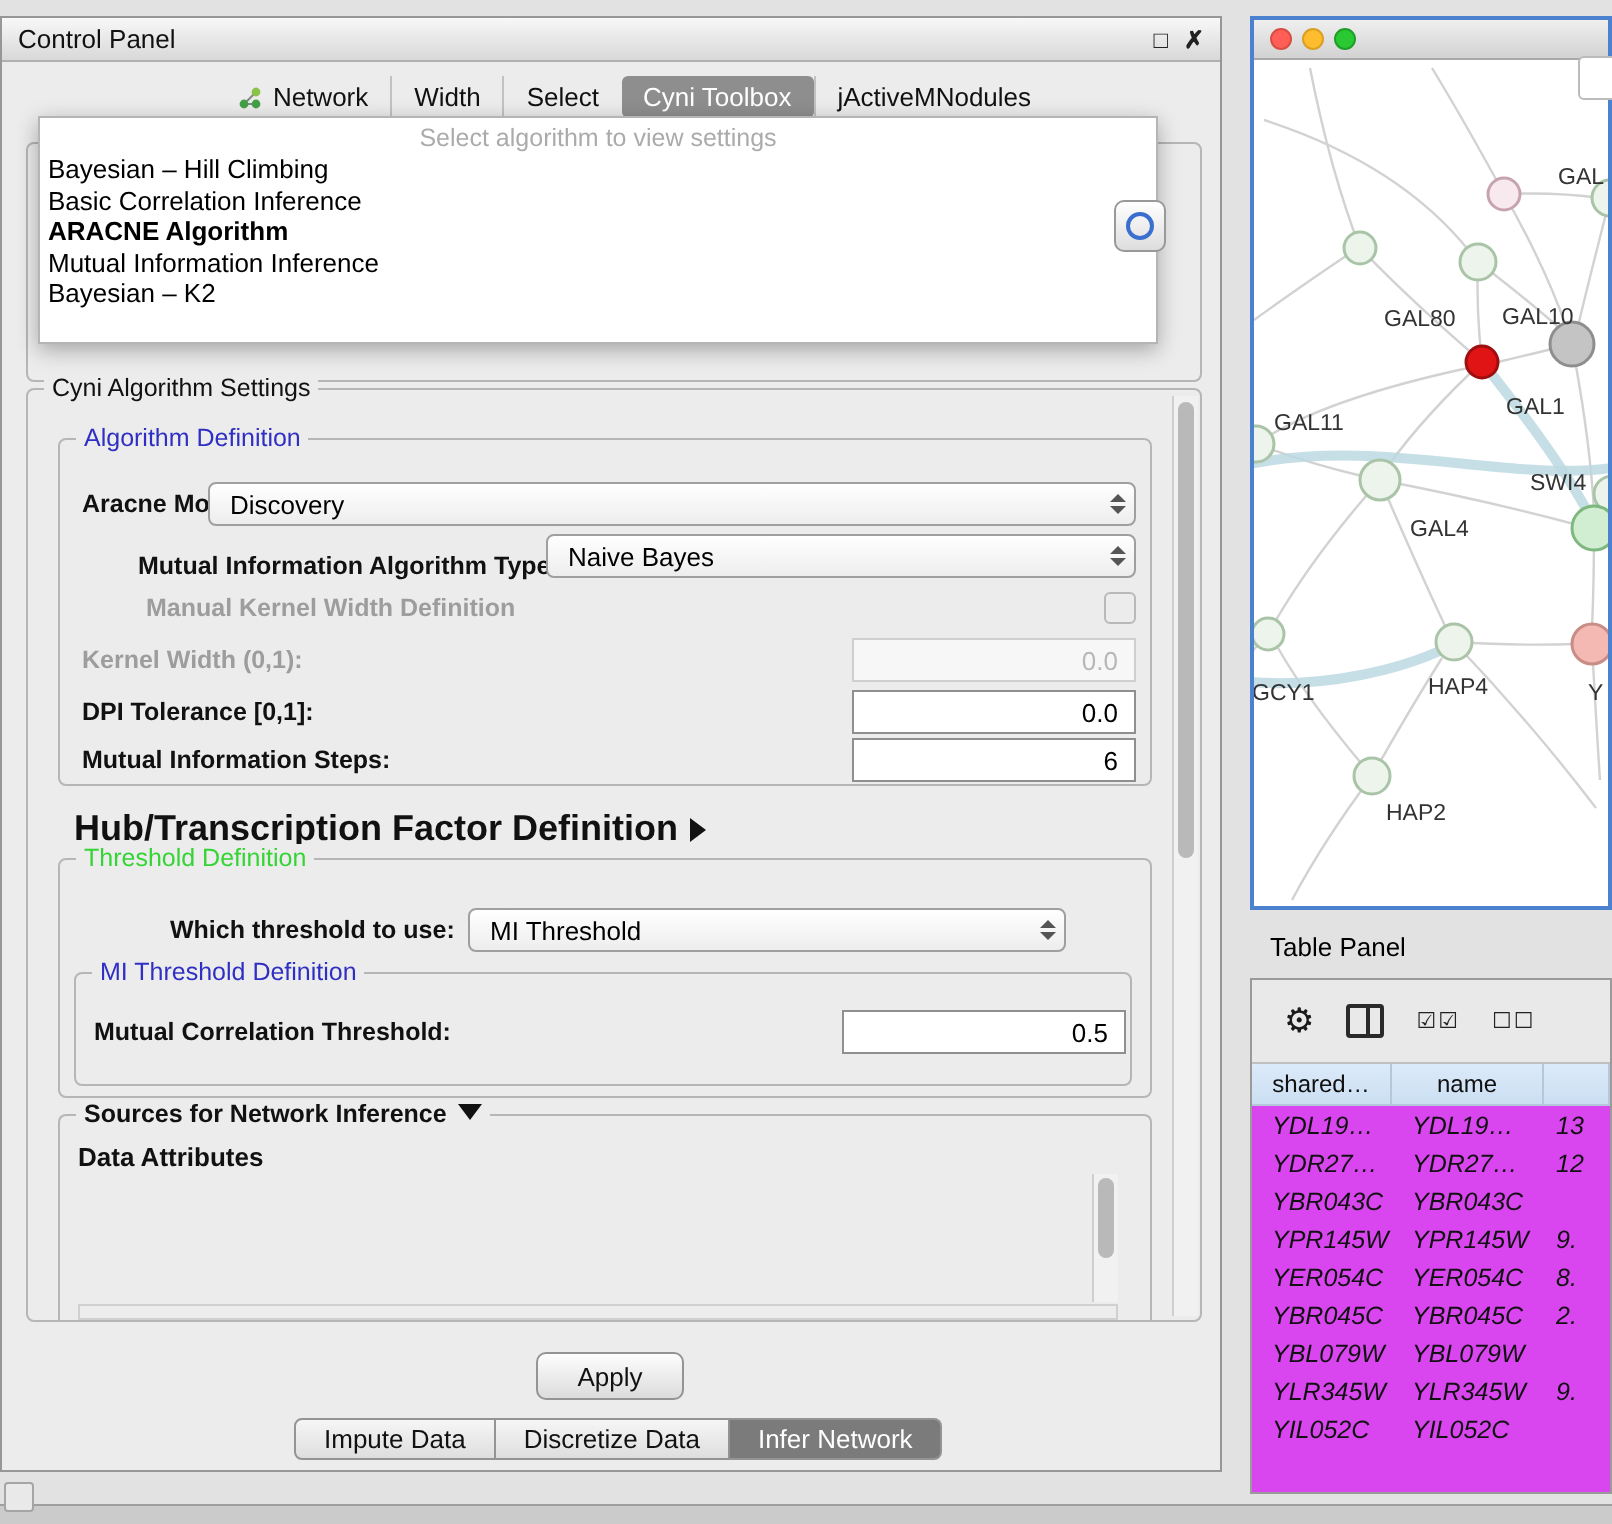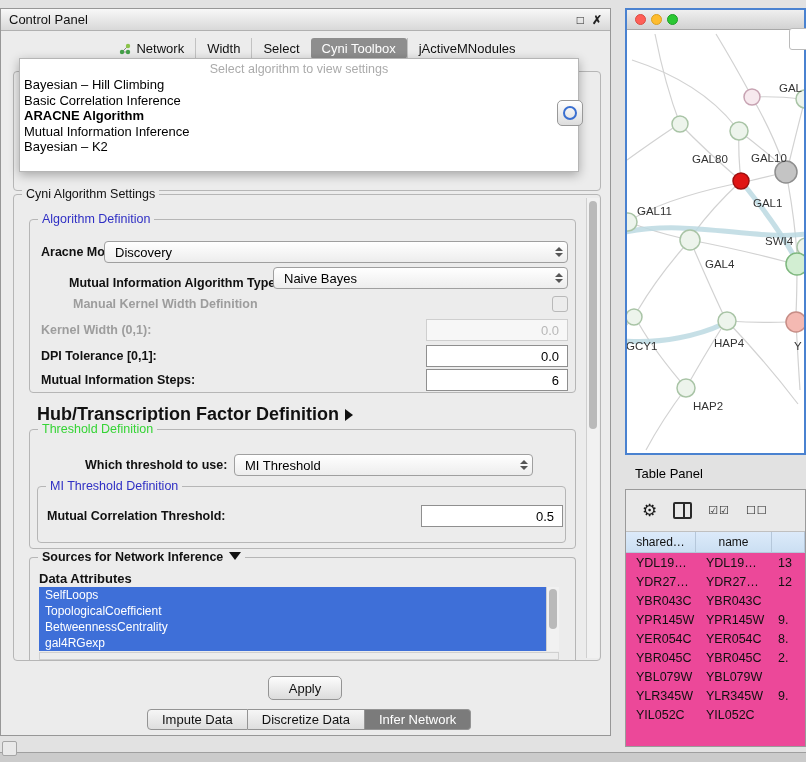--- a/index.html
+++ b/index.html
@@ -61,21 +61,21 @@
   .tp-title{position:absolute;left:635px;top:466px;font-size:13px;color:#000;}
   .tablewin{position:absolute;left:625px;top:489px;width:181px;height:258px;border:1px solid #9a9a9a;background:#fff;box-sizing:border-box;overflow:hidden;}
   .ttoolbar{position:absolute;left:0;top:0;right:0;height:42px;background:#e9e9e9;border-bottom:1px solid #c0c0c0;display:flex;align-items:center;gap:16px;padding-left:16px;box-sizing:border-box;}
   .gear{font-size:17px;color:#1a1a1a;line-height:1;}
   .colicon{width:15px;height:13px;border:2px solid #2a2a2a;border-radius:2px;position:relative;}
   .colicon::after{content:"";position:absolute;left:50%;top:0;bottom:0;width:2px;background:#2a2a2a;}
   .cbpair{font-size:11px;color:#222;letter-spacing:1px;}
   .thead{position:absolute;left:0;top:42px;right:0;height:21px;display:flex;background:linear-gradient(#dceafa,#cbdff2);border-bottom:1px solid #b5c7da;box-sizing:border-box;}
   .th{font-size:12px;color:#111;display:flex;align-items:center;justify-content:center;border-right:1px solid #b5c7da;box-sizing:border-box;}
   .th0{width:70px;} .th1{width:76px;} .th2{flex:1;}
-  .trows{position:absolute;left:0;top:63px;right:0;bottom:0;background:#ec4899;}
+  .trows{position:absolute;left:0;top:63px;right:0;bottom:0;background:#d946ef;font-style:italic;}
   .trow{height:19px;display:flex;align-items:center;font-size:12.5px;color:#111;}
   .tc{white-space:nowrap;overflow:hidden;}
   .tc0{width:64px;padding-left:10px;} .tc1{width:68px;padding-left:6px;} .tc2{flex:1;padding-left:4px;}
   
   .bottomstrip{position:absolute;left:0;top:752px;width:806px;height:10px;background:#cbcbcb;border-top:1px solid #9f9f9f;}
   .cornericon{position:absolute;left:2px;top:741px;width:13px;height:13px;background:#e9e9e9;border:1px solid #a5a5a5;border-radius:2px;}
   svg text{font-family:"Liberation Sans",sans-serif;}
 </style>
 </head>
 <body>
@@ -200,26 +200,20 @@
     <span class="flabel" style="left:46px;top:500px;">Mutual Correlation Threshold:</span>
     <div class="field" style="left:420px;top:496px;width:142px;">
       <span>0.5</span>
     </div>
 
     <div class="group" style="left:28px;top:548px;width:547px;height:104px;border-bottom:none;border-radius:4px 4px 0 0;">
       <span class="gtitle" style="font-weight:bold;"><span>Sources for Network Inference</span><span class="tri-down"></span></span>
     </div>
     <span class="flabel" style="left:38px;top:562px;font-size:13px;">Data Attributes</span>
 
-    <div class="abs" style="left:38px;top:578px;width:507px;background:#fff;">
-      <div class="attr">SelfLoops</div>
-      <div class="attr">TopologicalCoefficient</div>
-      <div class="attr">BetweennessCentrality</div>
-      <div class="attr">gal4RGexp</div>
-    </div>
     <div class="vscroll" style="left:545px;top:578px;width:13px;height:64px;">
       <div class="vthumb" style="top:2px;height:40px;"></div>
     </div>
     <div class="hscroll" style="left:38px;top:643px;width:520px;height:8px;"></div>
 
     <div class="applybtn">
         <span>Apply</span>
       </div>
 
     <div class="btabs">

